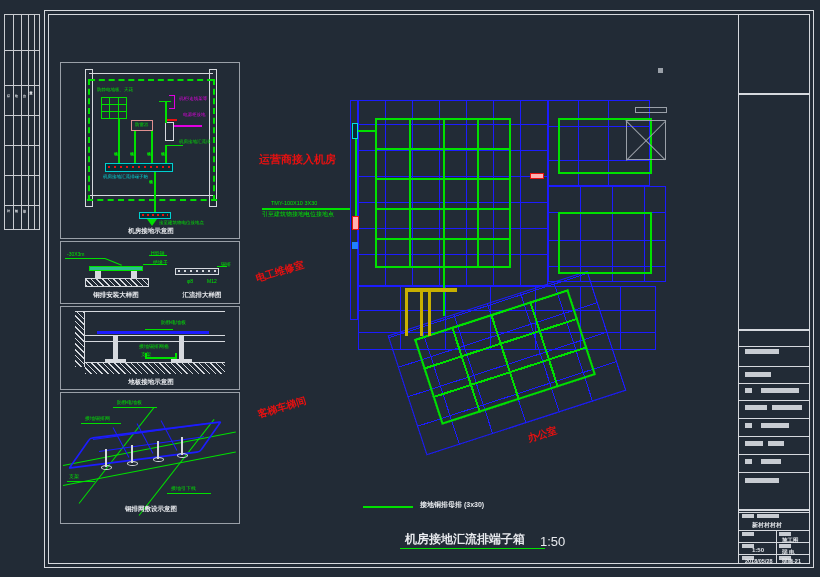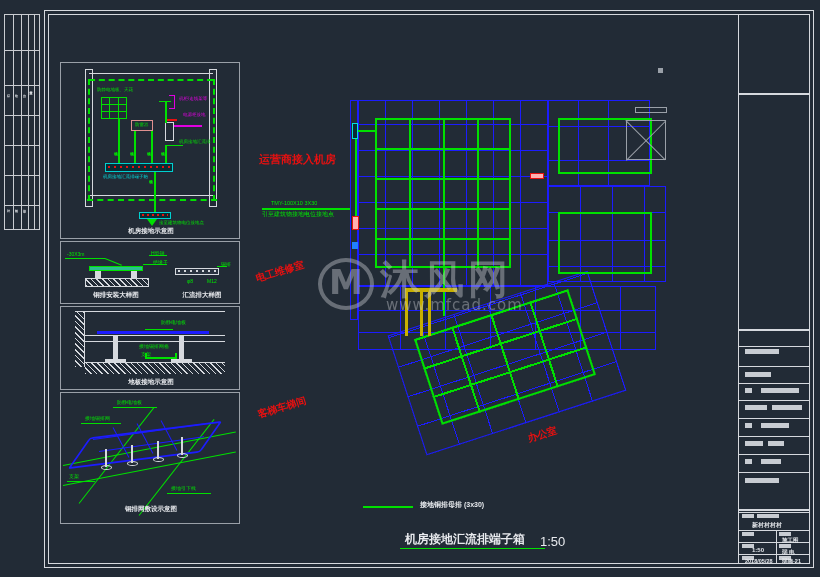--- a/index.html
+++ b/index.html
@@ -360,25 +360,20 @@
   <span class="abs gtxt" style="left:271px; top:200px; font-size:5.5px;">TMY-100X10    3X30</span>
   <div class="abs gline" style="left:262px; top:208px; width:88px; height:2px;"></div>
   <span class="abs gtxt" style="left:262px; top:210px; font-size:6px;">引至建筑物接地电位接地点</span>
 
   <span class="abs rtxt" style="left:256px; top:272px; font-size:10px; transform:rotate(-17deg); transform-origin:left center;">电工维修室</span>
 
   <span class="abs rtxt" style="left:258px; top:408px; font-size:10px; transform:rotate(-17deg); transform-origin:left center;">客梯车梯间</span>
 
   <span class="abs rtxt" style="left:528px; top:432px; font-size:10px; transform:rotate(-17deg); transform-origin:left center;">办公室</span>
 
-  <div class="abs" id="watermark">
-    <div id="wm-logo"></div>
-    <div id="wm-text">沐风网</div>
-    <div id="wm-url">www.mfcad.com</div>
-  </div>
 
   <div class="abs" id="legend-line"></div>
   <span class="abs" id="legend-label">接地铜排母排 (3x30)</span>
 
   <span class="abs" id="plan-title">机房接地汇流排端子箱</span>
   <div class="abs" id="plan-title-underline"></div>
   <span class="abs" id="plan-scale">1:50</span>
 
   <div class="abs tb" style="left:738px; top:14px; width:72px; height:80px;"></div>
   <div class="abs tb" style="left:738px; top:94px; width:72px; height:236px;"></div>

